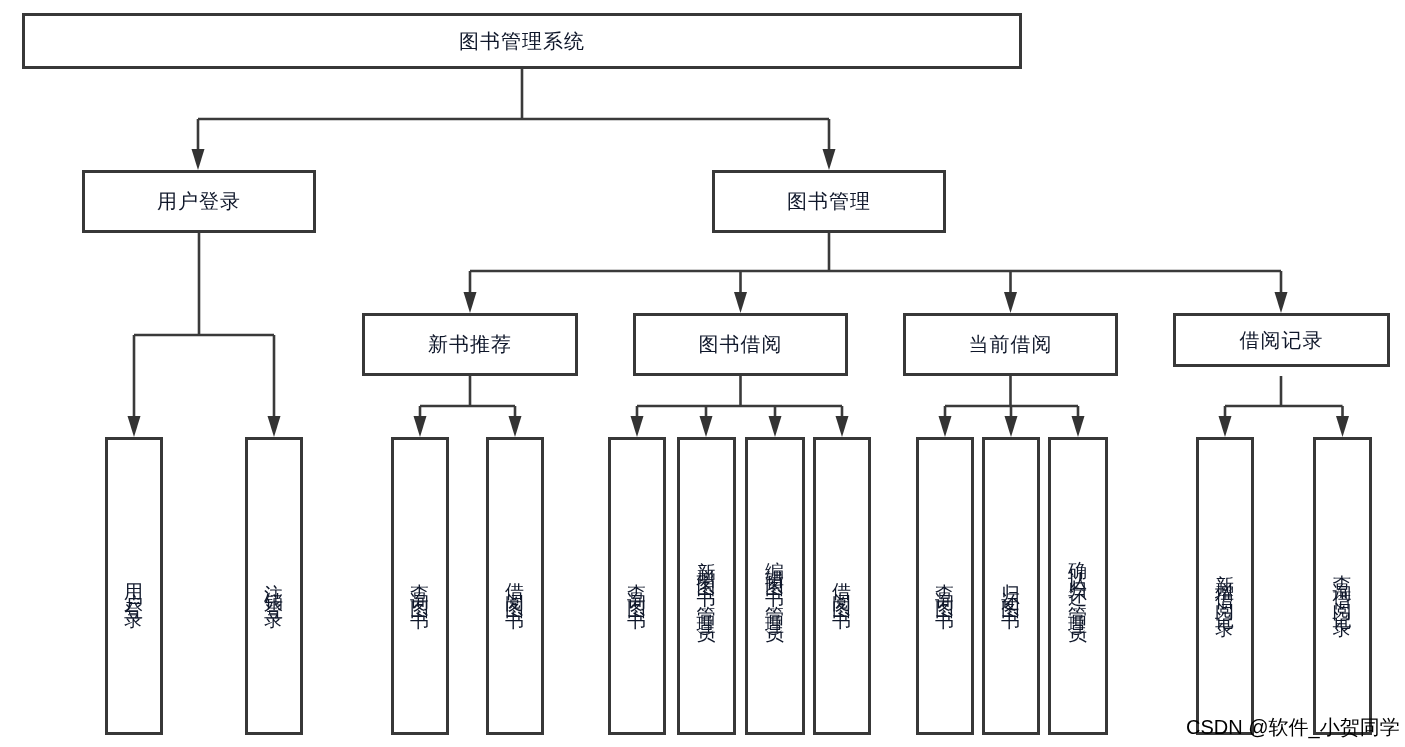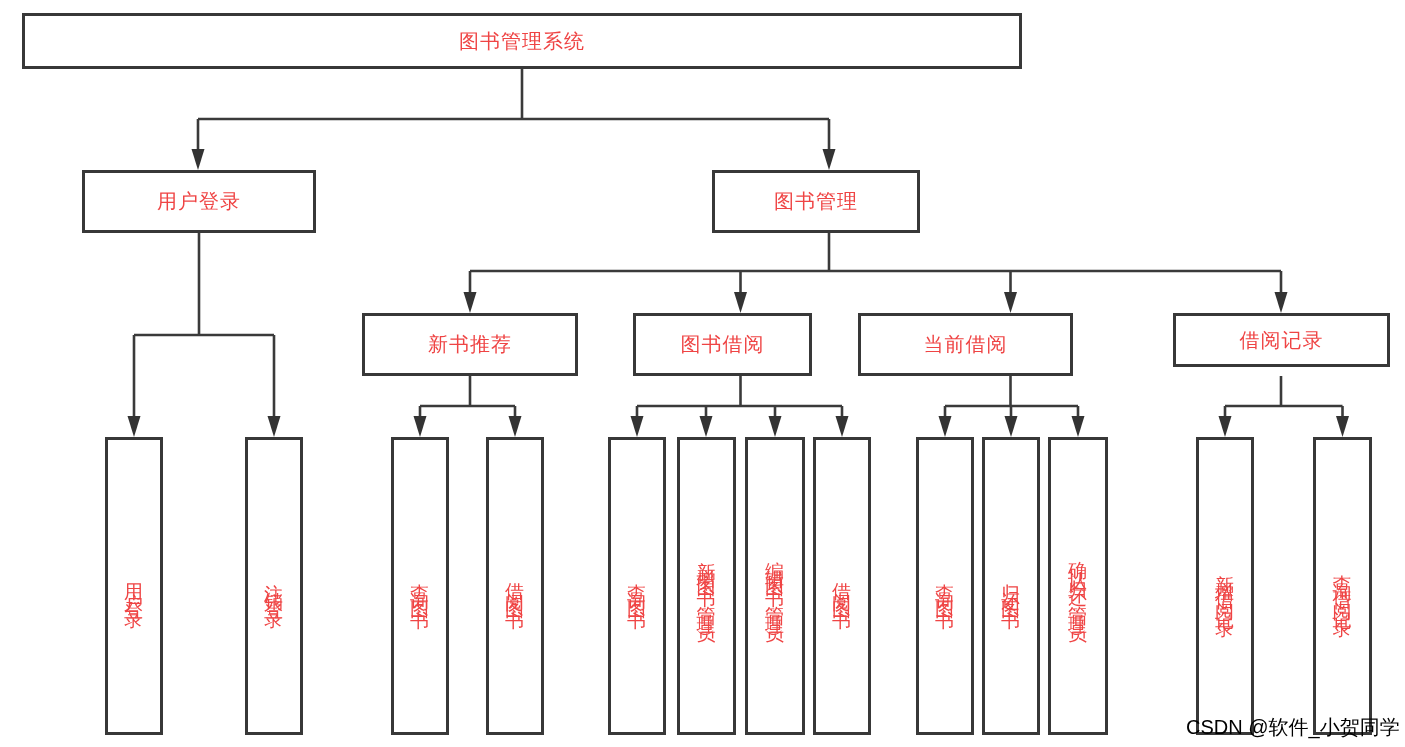--- a/index.html
+++ b/index.html
@@ -33,21 +33,21 @@
     stroke: none;
   }
   .node {
     position: absolute;
     box-sizing: border-box;
     border: 3px solid #383838;
     background: #ffffff;
     display: flex;
     align-items: center;
     justify-content: center;
-    color: #ef4444;
+    color: #0f172a;
   }
   .node-h {
     font-size: 20px;
     letter-spacing: 1px;
     white-space: nowrap;
   }
   .node-v {
     font-size: 19px;
   }
   .node-v .vtext {
@@ -148,31 +148,31 @@
     </g>
   </svg>
 
   <div class="node node-h" style="left:22px; top:13px; width:1000px; height:56px;">
     <span>图书管理系统</span>
   </div>
 
   <div class="node node-h" style="left:82px; top:170px; width:234px; height:63px;">
     <span>用户登录</span>
   </div>
-  <div class="node node-h" style="left:712px; top:170px; width:208px; height:63px;">
+  <div class="node node-h" style="left:712px; top:170px; width:234px; height:63px;">
     <span>图书管理</span>
   </div>
 
   <div class="node node-h" style="left:362px; top:313px; width:216px; height:63px;justify-content:center;">
     <span>新书推荐</span>
   </div>
-  <div class="node node-h" style="left:633px; top:313px; width:179px; height:63px;text-align:right;">
+  <div class="node node-h" style="left:633px; top:313px; width:215px; height:63px;text-align:right;">
     <span>图书借阅</span>
   </div>
-  <div class="node node-h" style="left:858px; top:313px; width:215px; height:63px;">
+  <div class="node node-h" style="left:903px; top:313px; width:215px; height:63px;">
     <span>当前借阅</span>
   </div>
   <div class="node node-h" style="left:1173px; top:313px; width:217px; height:54px;">
     <span>借阅记录</span>
   </div>
 
   <div class="node node-v" style="left:105px; top:437px; width:58px; height:298px;">
     <span class="vtext">用户登录</span>
   </div>
   <div class="node node-v" style="left:245px; top:437px; width:58px; height:298px;">

